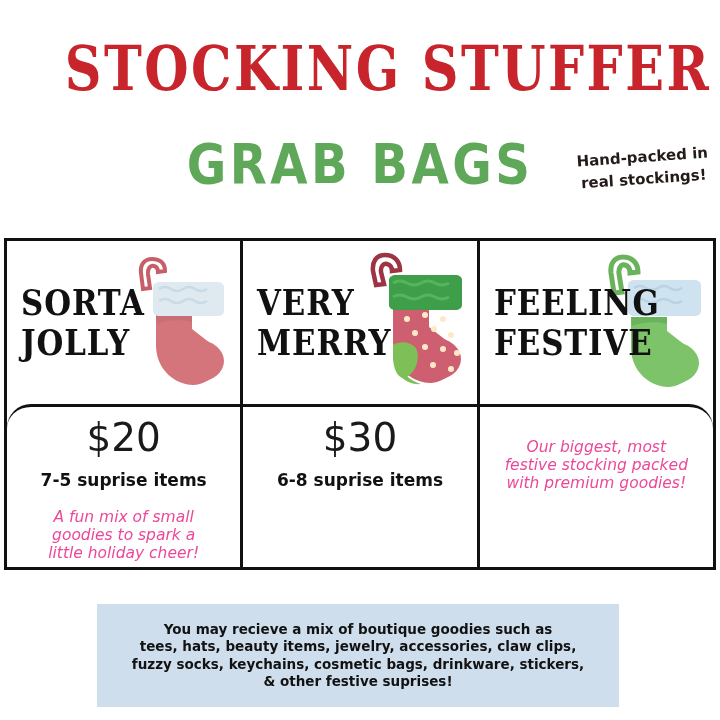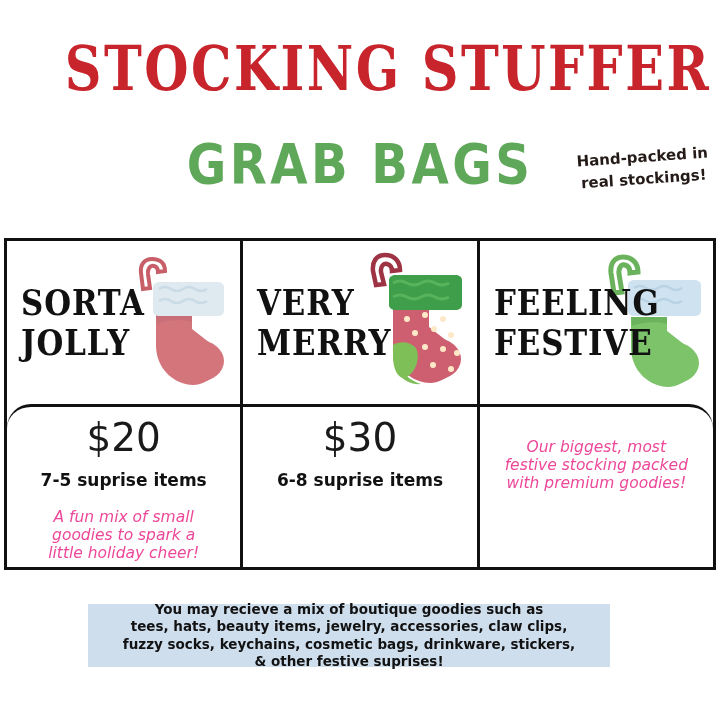--- a/index.html
+++ b/index.html
@@ -155,24 +155,24 @@
     font-size: 15.5px;
     line-height: 18px;
     color: #ec4899;
     white-space: pre-line;
     padding: 0 10px;
   }
 
   
   #footer {
     position: absolute;
-    left: 88px;
+    left: 97px;
     top: 604px;
     width: 522px;
-    height: 63px;
+    height: 103px;
     background: #cfdeed;
     display: flex;
     align-items: center;
     justify-content: center;
     text-align: center;
   }
   #footer-text {
     font-family: "DejaVu Sans", sans-serif;
     font-weight: 700;
     font-size: 13.5px;

